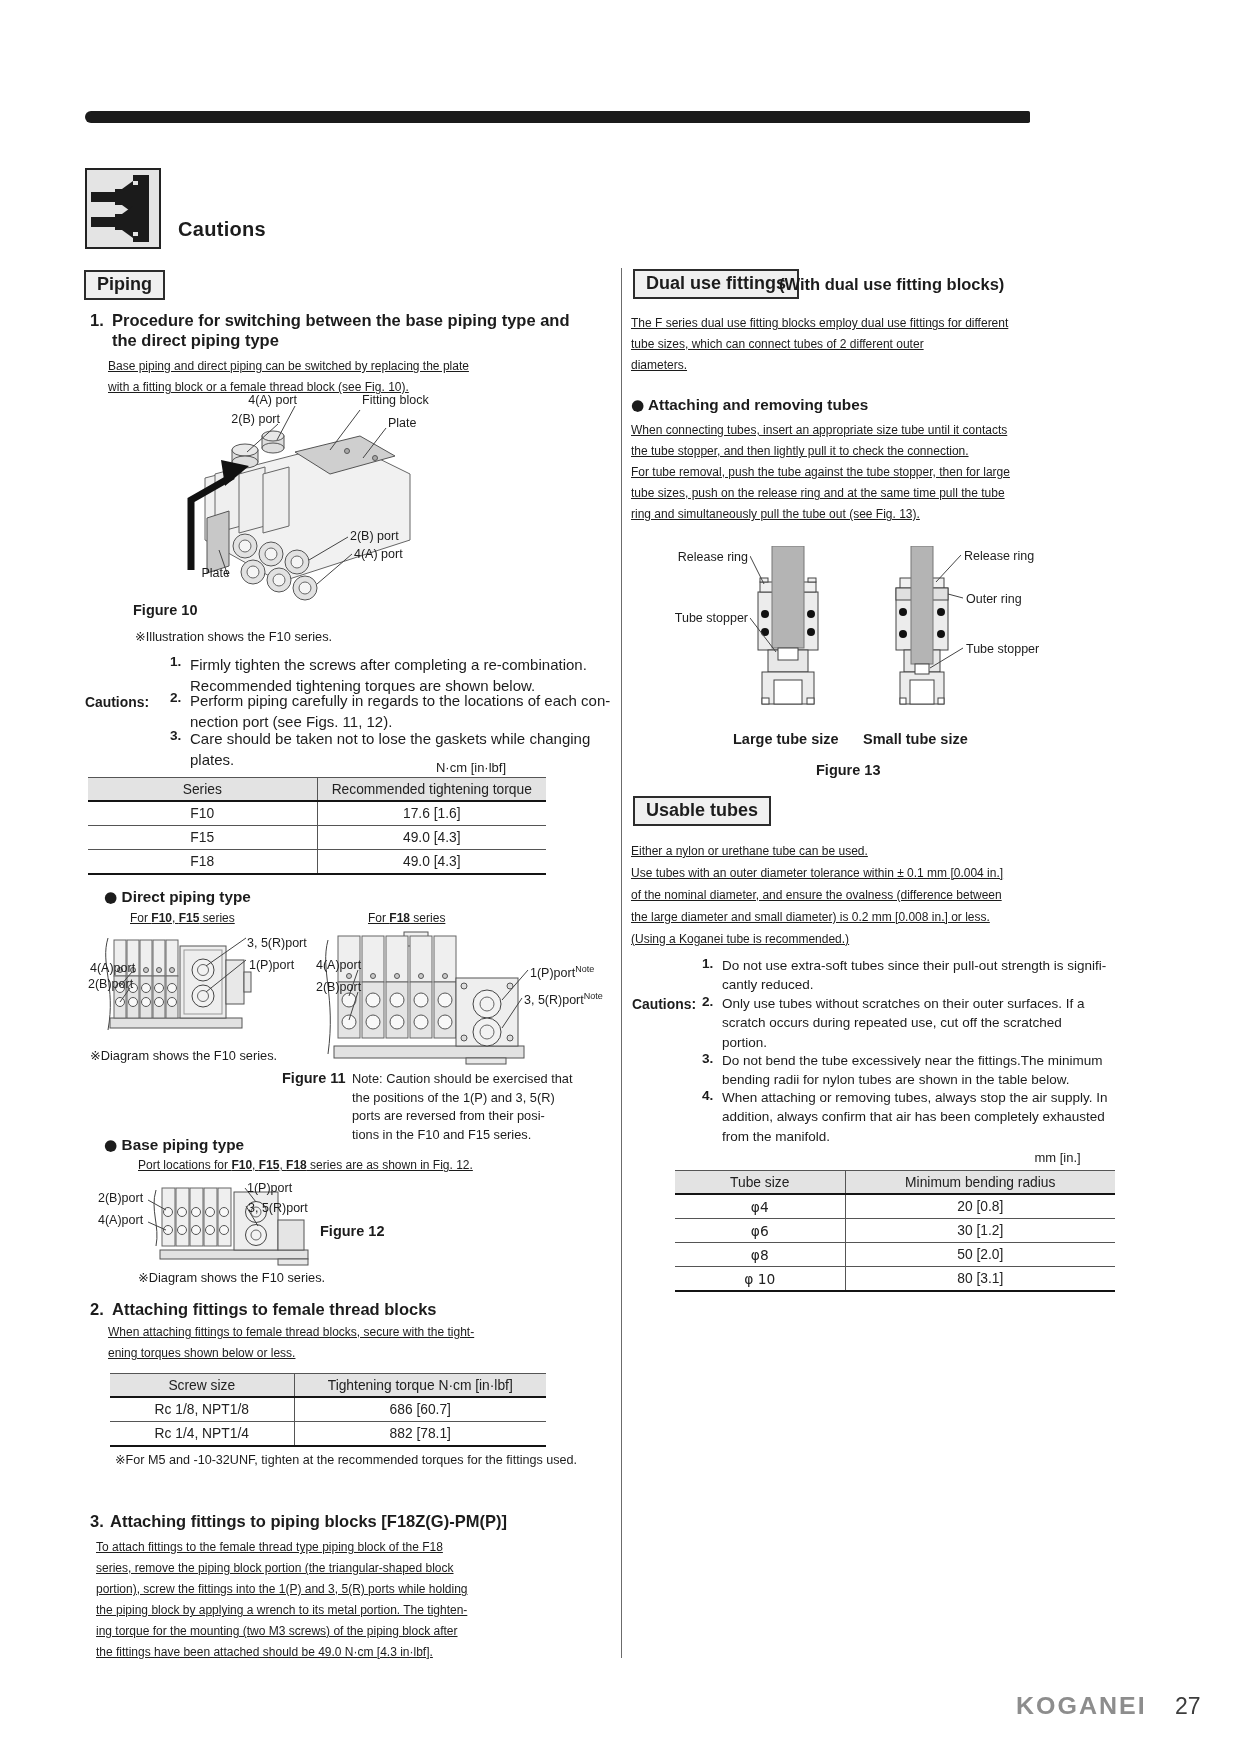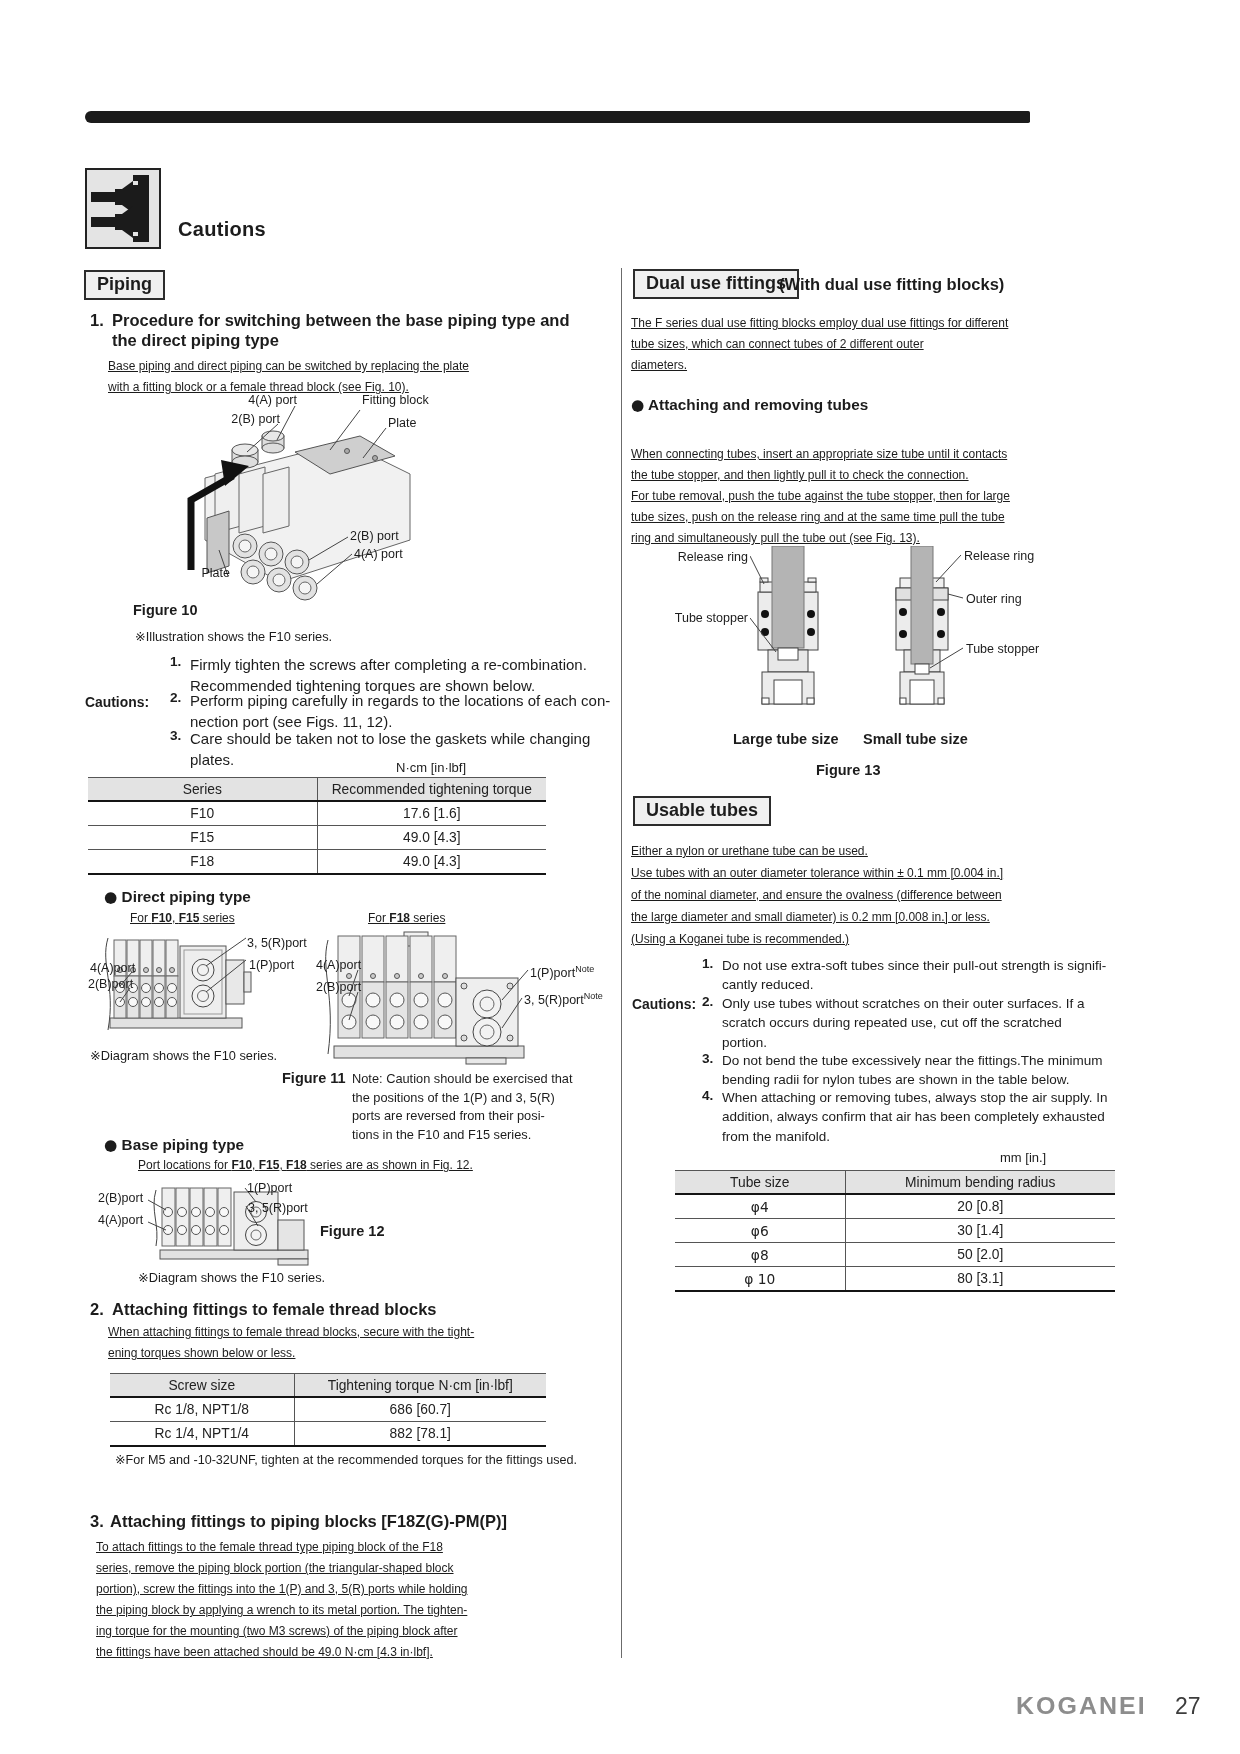--- a/index.html
+++ b/index.html
@@ -15,21 +15,21 @@
   .hbox{border:2px solid #2c2c2c;background:#f0f0f0;padding:2px 11px 3px;
         font-weight:bold;font-size:18px;display:inline-block;line-height:1.15;}
   .sect-num{font-size:16.5px;font-weight:bold;}
   .sect-title{font-size:16.5px;font-weight:bold;line-height:19.5px;}
   .bullhead{font-size:15.3px;font-weight:bold;}
   .sym{font-family:"DejaVu Sans",sans-serif;}
   .figlbl{font-size:12.5px;white-space:nowrap;}
   .figcap{font-size:14.5px;font-weight:bold;white-space:nowrap;}
   .fignote{font-size:12.8px;white-space:nowrap;}
   .smallnote{font-size:12.6px;white-space:nowrap;}
-  .unit{font-size:13px;text-align:left;}
+  .unit{font-size:13px;text-align:center;}
   .r{text-align:right;}
   .cnum{position:absolute;left:0;top:0;font-weight:bold;font-size:13.6px;}
   .clines{margin-left:20px;}
   .caut-label{font-weight:bold;font-size:13.9px;margin-top:40px;}
   .caut .lines>div{font-size:15px;line-height:21px;}
   .cautR .lines>div{font-size:13.5px;line-height:19.3px;}
   .dt{border-collapse:collapse;position:absolute;table-layout:fixed;font-size:13.8px;color:#222;}
   .dt th,.dt td{text-align:center;padding:0;height:23px;border-bottom:1px solid #555;}
   .dt thead th{background:#e3e3e3;border-top:1px solid #555;border-bottom:2px solid #141414;
                font-weight:normal;height:22px;}
@@ -397,21 +397,21 @@
 
   <div class="abs hbox" style="left:633px;top:269px">Dual use fittings</div>
   <div class="abs b" style="left:779px;top:275px;font-size:16.5px">(With dual use fitting blocks)</div>
   <div class="abs bl lines" style="left:631px;top:313px">
       <div>The F series dual use fitting blocks employ dual use fittings for different</div>
       <div>tube sizes, which can connect tubes of 2 different outer</div>
       <div>diameters.</div>
     </div>
 
   <div class="abs bullhead" style="left:631px;top:396px"><span class="sym">●</span> <span>Attaching and removing tubes</span></div>
-  <div class="abs bl lines" style="left:631px;top:444px">
+  <div class="abs bl lines" style="left:631px;top:420px">
       <div>When connecting tubes, insert an appropriate size tube until it contacts</div>
       <div>the tube stopper, and then lightly pull it to check the connection.</div>
       <div>For tube removal, push the tube against the tube stopper, then for large</div>
       <div>tube sizes, push on the release ring and at the same time pull the tube</div>
       <div>ring and simultaneously pull the tube out (see Fig. 13).</div>
     </div>
 
   <svg class="abs" style="left:750px;top:546px" width="216" height="184" viewBox="0 0 216 184">
 
     <rect x="8" y="46" width="60" height="58" fill="#ececec" stroke="#444"></rect>
@@ -515,21 +515,21 @@
       <th>Minimum bending radius</th>
     </tr>
       </thead>
     <tbody>
       <tr>
           <td class="sym">φ4</td>
           <td>20 [0.8]</td>
         </tr>
       <tr>
           <td class="sym">φ6</td>
-          <td>30 [1.4]</td>
+          <td>30 [1.2]</td>
         </tr>
       <tr>
           <td class="sym">φ8</td>
           <td>50 [2.0]</td>
         </tr>
       <tr class="last">
           <td class="sym">φ 10</td>
           <td>80 [3.1]</td>
         </tr>
     </tbody>

